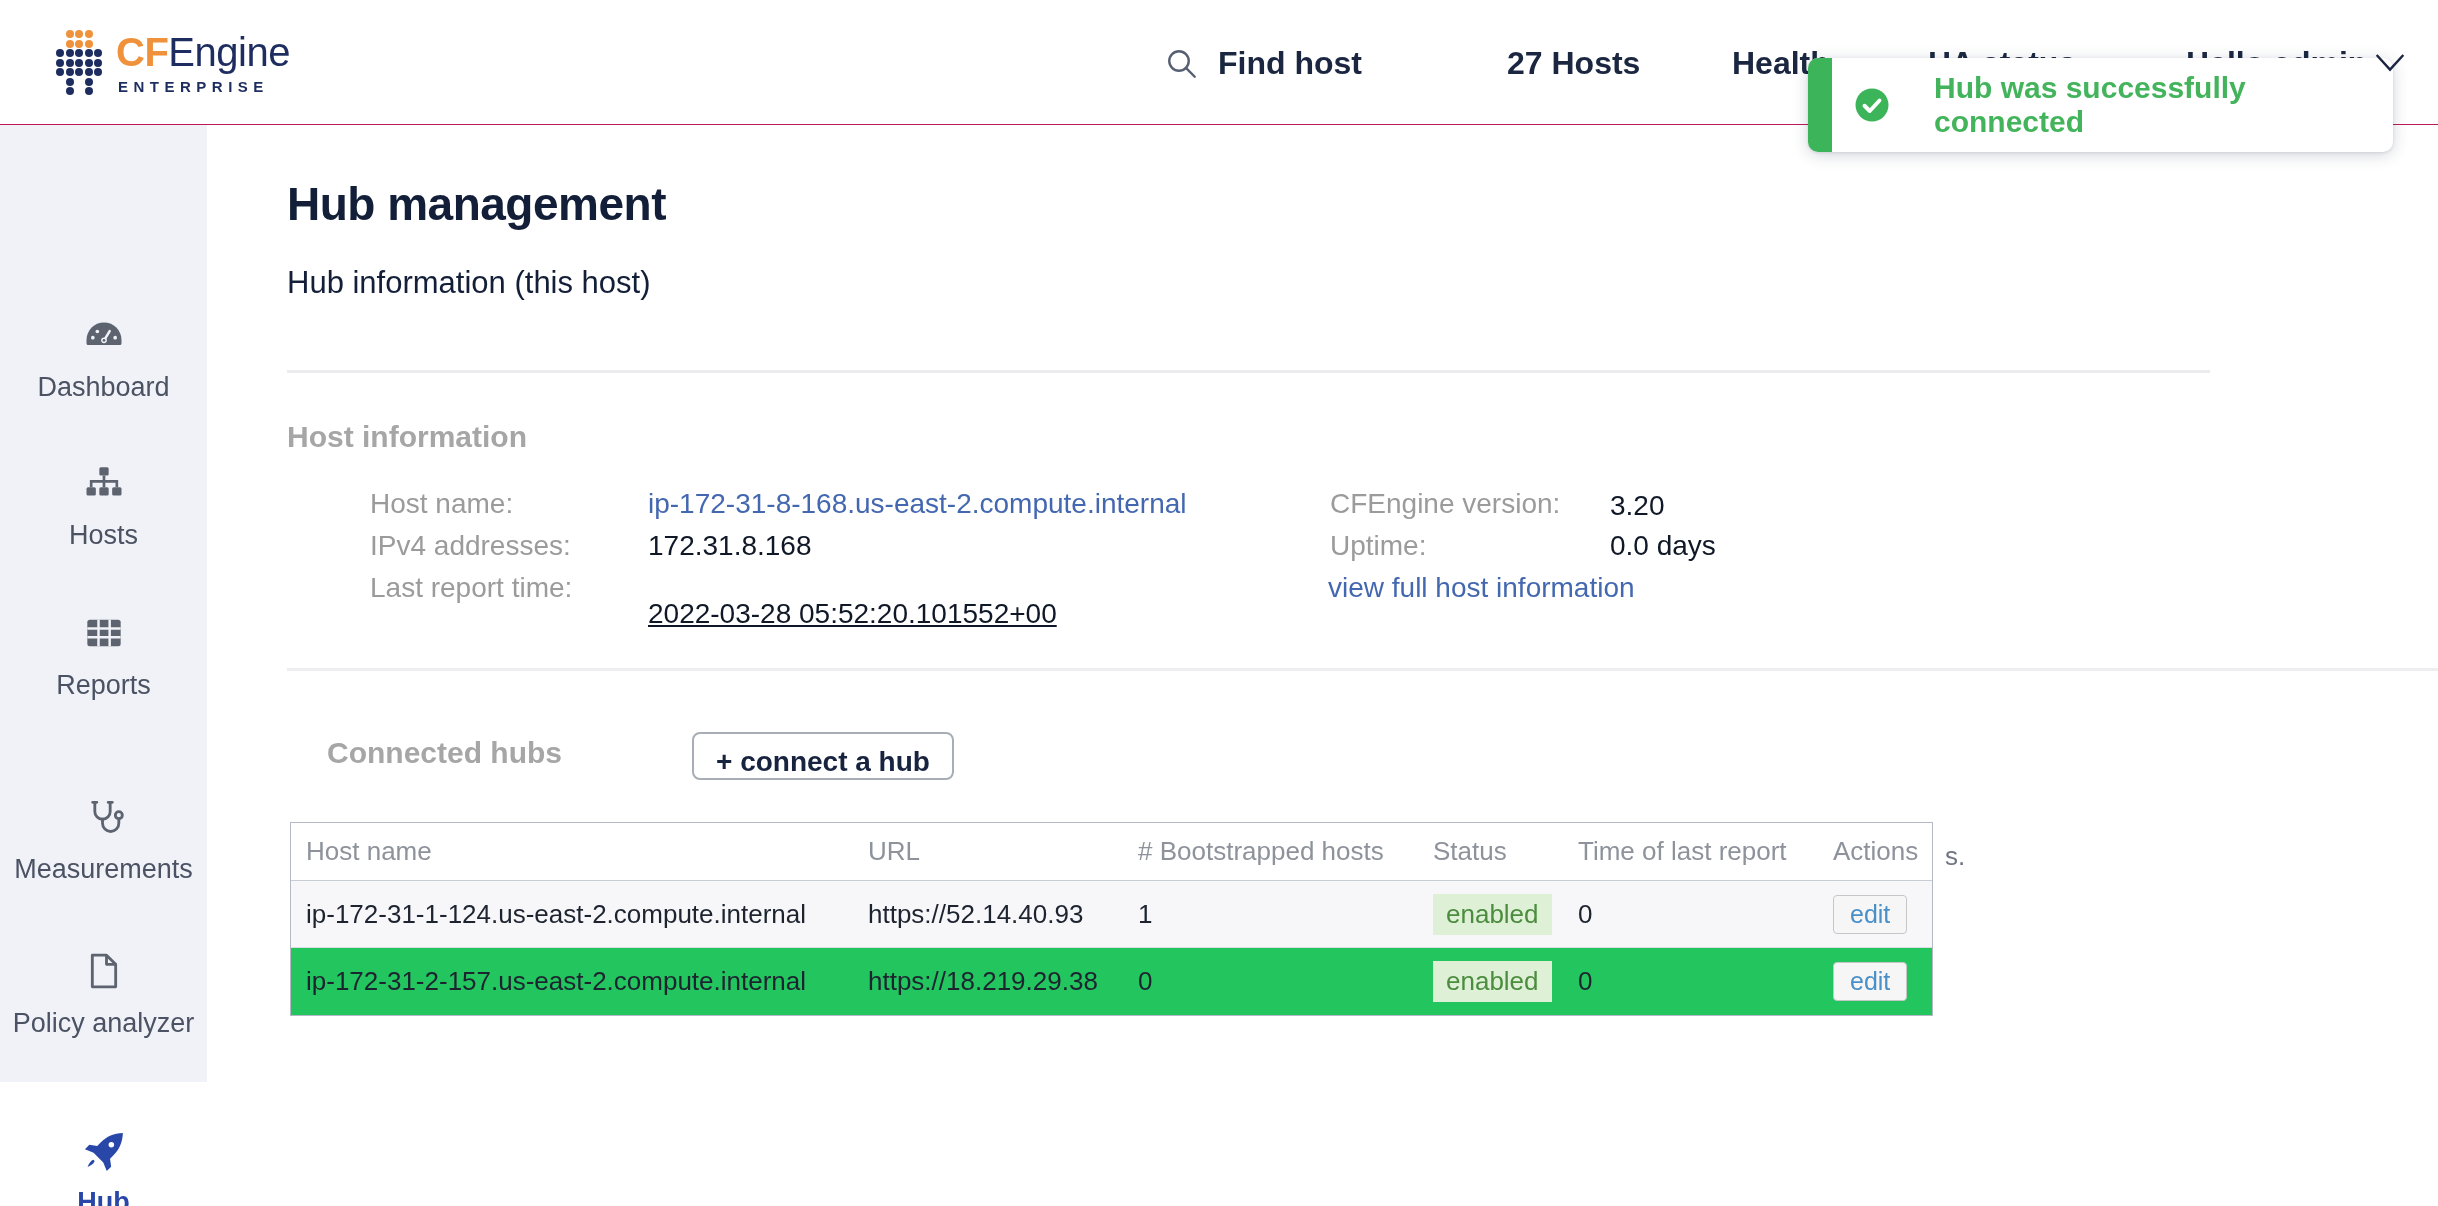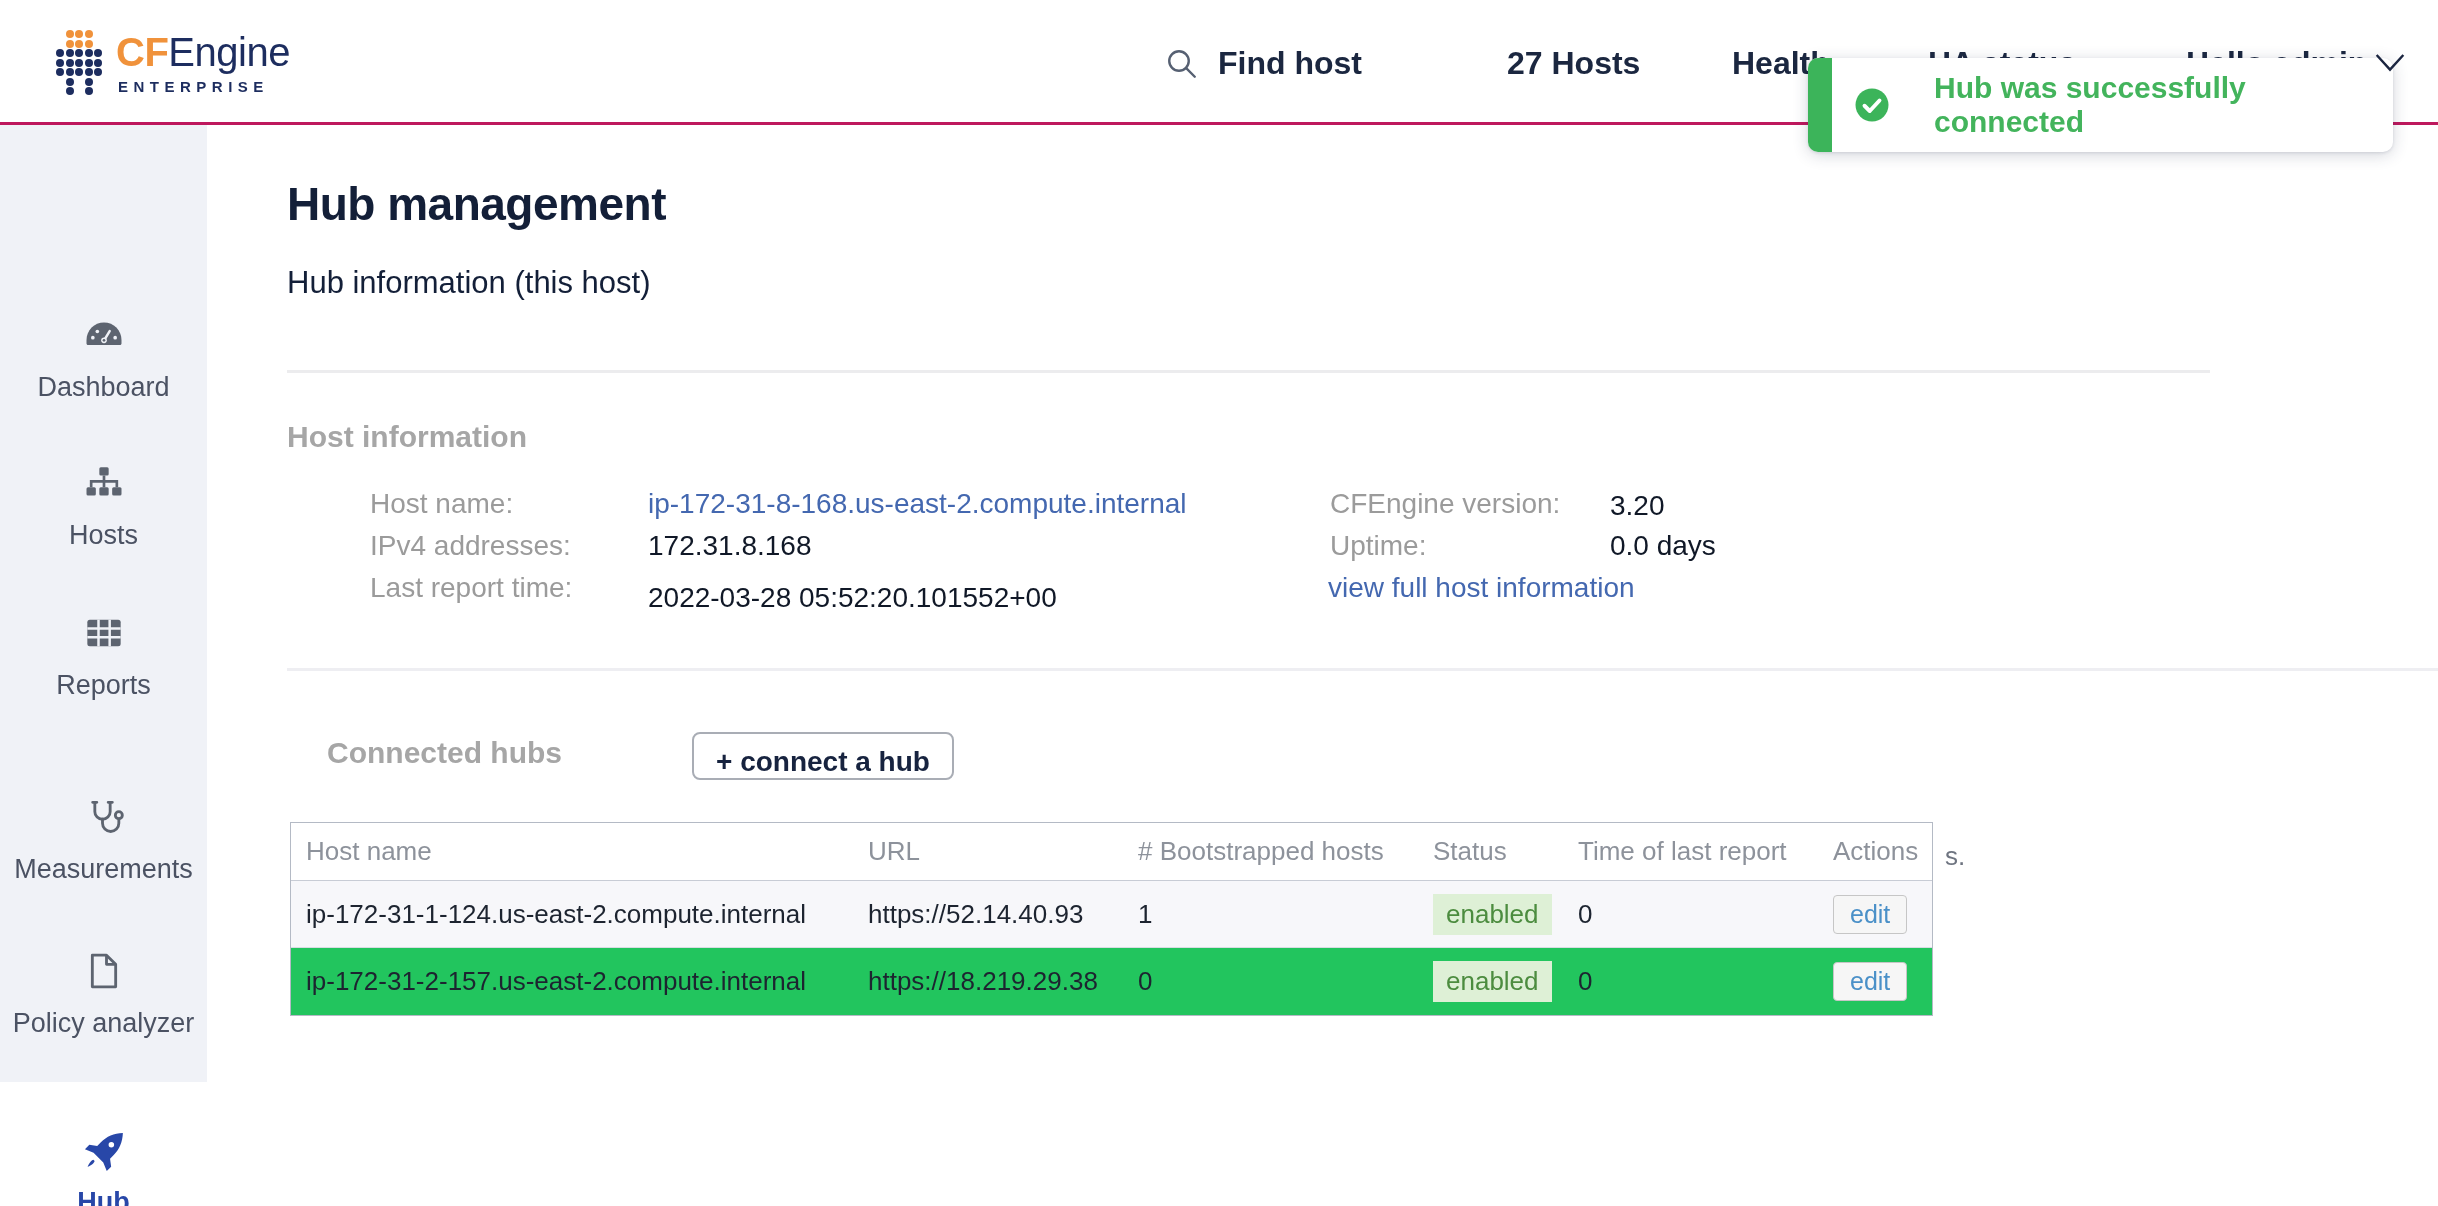--- a/index.html
+++ b/index.html
@@ -8,21 +8,21 @@
     position:relative;
     font-family:"Liberation Sans", sans-serif;
     background:#ffffff;
     overflow:hidden;
     color:#1a2337;
   }
 
   
   .header {
     position:absolute; top:0; left:0; width:2438px; height:125px;
-    background:#ffffff; border-bottom:3px solid #be185d; z-index:5;
+    background:#ffffff; border-bottom:1px solid #be185d; z-index:5;
   }
   .logo-wrap { position:absolute; left:56px; top:30px; display:flex; }
   .robot {
     display:grid;
     grid-template-columns:repeat(5,8px);
     grid-template-rows:repeat(7,8px);
     gap:1.5px;
   }
   .robot i { border-radius:50%; }
   .robot i.o { background:#f0923b; }
@@ -91,21 +91,21 @@
 
   .sec-heading { font-size:30px; font-weight:700; color:#a6a6a6; position:absolute; }
   .hostinfo-heading { left:80px; top:295px; }
 
   .field-label { position:absolute; font-size:28px; color:#9b9b9b; white-space:nowrap; }
   .field-value { position:absolute; font-size:28px; color:#101827; white-space:nowrap; }
   .link { color:#4468b0; cursor:pointer; }
 
   .fl-0 { left:163px; top:363px; } .fv-0 { left:441px; top:363px; }
   .fl-1 { left:163px; top:405px; } .fv-1 { left:441px; top:405px; }
-  .fl-2 { left:163px; top:447px; } .fv-2 { left:441px; top:457px; }
+  .fl-2 { left:163px; top:447px; } .fv-2 { left:441px; top:473px;text-decoration:underline; }
   .fr-0 { left:1123px; top:363px; } .frv-0 { left:1403px; top:365px; }
   .fr-1 { left:1123px; top:405px; } .frv-1 { left:1403px; top:405px; }
   .view-link { position:absolute; left:1121px; top:447px; font-size:28px; }
 
   .hubs-heading { left:120px; top:611px; }
   .connect-btn {
     position:absolute; left:485px; top:607px; height:48px;
     background:#ffffff; border:2px solid #a9adb5; border-radius:8px;
     font-family:"Liberation Sans", sans-serif;
     font-size:28px; font-weight:600; color:#17233f; padding:12px 22px; cursor:pointer;

